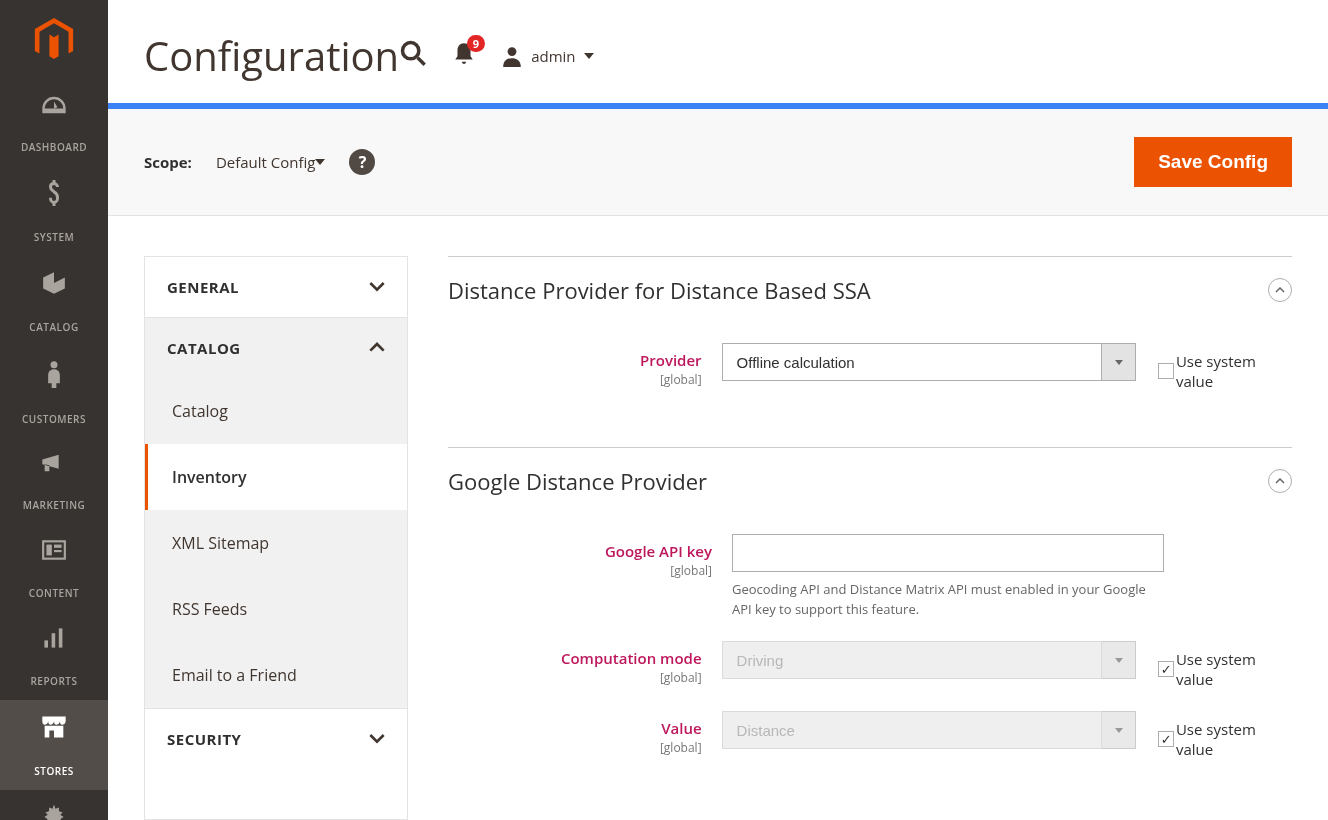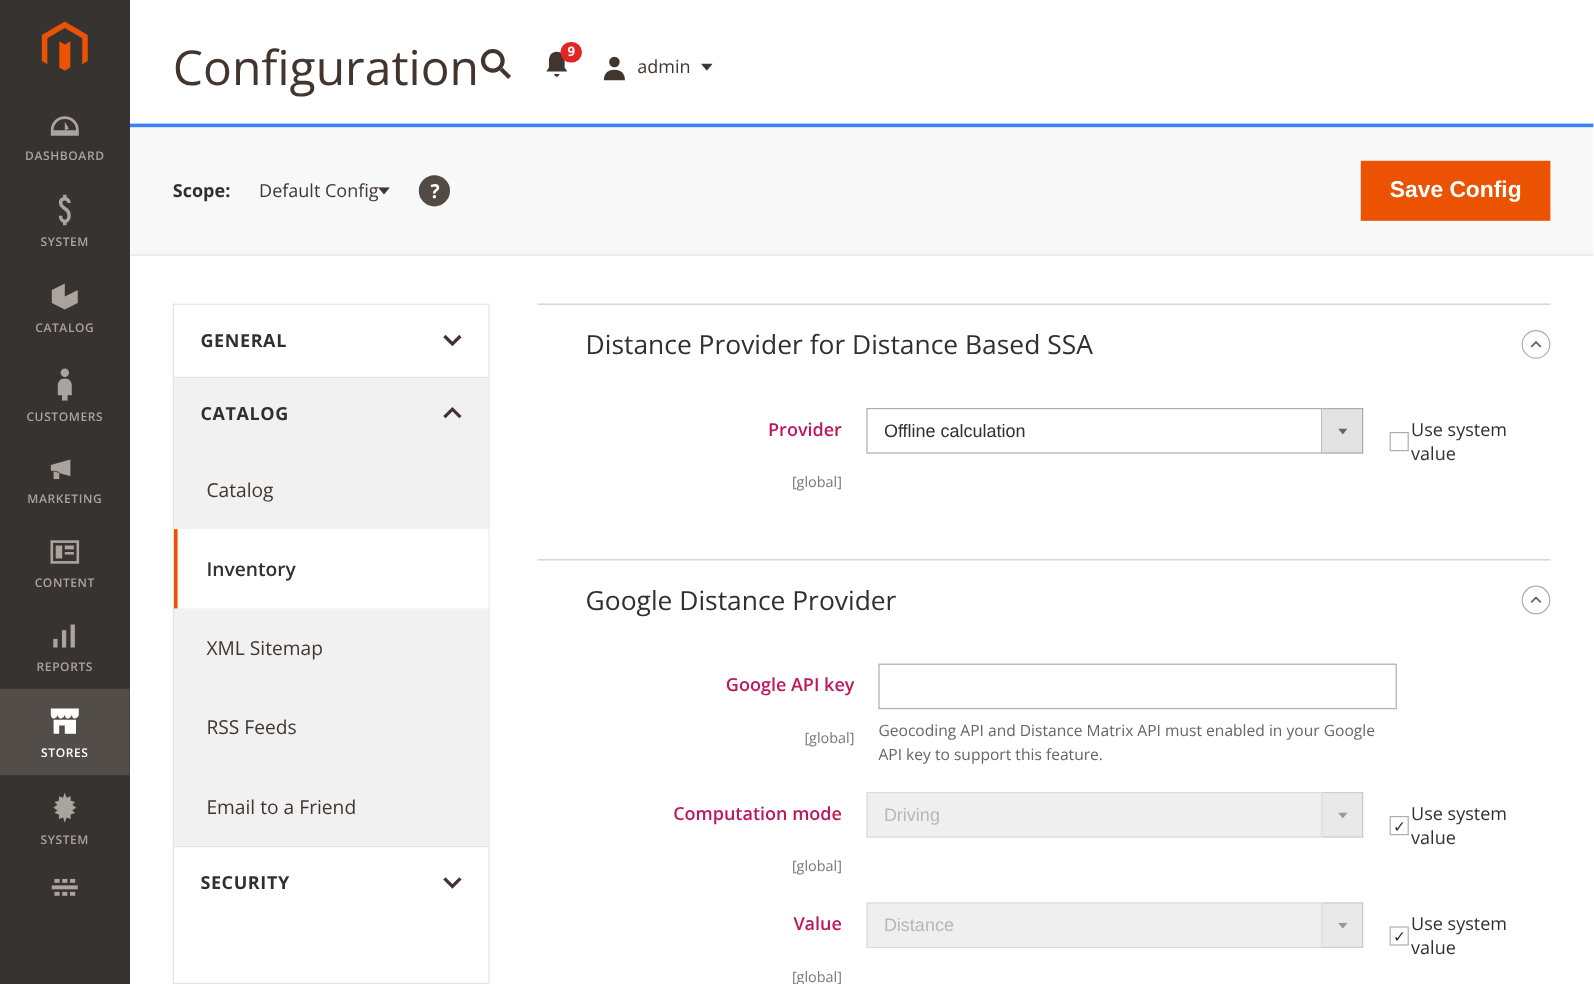--- a/index.html
+++ b/index.html
@@ -2,39 +2,39 @@
 <html><head>
 <meta charset="utf-8">
 <style>
 * { margin: 0; padding: 0; box-sizing: border-box; }
 body { font-family: 'Open Sans', Arial, sans-serif; background: #fff; color: #333; overflow: hidden; width: 1328px; height: 820px; }
 
 
 .sidebar { position: fixed; left: 0; top: 0; width: 108px; height: 100%; background: #373330; z-index: 10; }
 .logo { display: flex; justify-content: center; align-items: center; height: 80px; }
 .logo svg { width: 40px; height: 44px; }
-.nav-item { display: flex; flex-direction: column; align-items: center; justify-content: space-between; padding: 14px 0 12px; cursor: pointer; color: #aaa49e; }
+.nav-item { display: flex; flex-direction: column; align-items: center; justify-content: space-between; padding: 14px 0 12px; cursor: pointer; color: #aaa49e; gap: 18px; }
 .nav-item.active { background: #524d49; color: #fff; }
 .nav-item .icon { font-size: 24px; margin-bottom: 6px; fill: #aaa49e; }
 .nav-item.active .icon { fill: #fff; }
 .nav-item .label { font-size: 10px; letter-spacing: 0.5px; font-weight: 600; }
 
 
 .main { margin-left: 108px; height: 100%; display: flex; flex-direction: column; }
 
 
 .header { padding: 28px 36px 20px; display: flex; align-items: center; justify-content: flex-start; }
 .page-title { font-size: 40px; font-weight: 400; color: #41362f; }
 .header-actions { display: flex; align-items: center; gap: 26px; }
 .header-icon { cursor: pointer; position: relative; }
 .notif-badge { position: absolute; top: -6px; right: -10px; background: #e22626; color: #fff; border-radius: 10px; font-size: 11px; font-weight: 700; padding: 1px 6px; }
 .user-menu { display: flex; align-items: center; gap: 8px; cursor: pointer; color: #41362f; font-size: 15px; }
 
 
-.scope-bar { background: #f8f8f8; border-top: 3px solid #3b82f6; border-bottom: 1px solid #e3e3e3; padding: 28px 36px; display: flex; align-items: center; justify-content: space-between; }
+.scope-bar { background: #f8f8f8; border-top: 6px solid #3b82f6; border-bottom: 1px solid #e3e3e3; padding: 28px 36px; display: flex; align-items: center; justify-content: space-between; }
 .scope-left { display: flex; align-items: center; gap: 24px; }
 .scope-label { font-weight: 700; font-size: 15px; color: #303030; }
 .scope-select { display: flex; align-items: center; cursor: pointer; font-size: 15px; color: #41362f; }
 .help-icon { width: 26px; height: 26px; border-radius: 50%; background: #514943; color: #fff; display: flex; align-items: center; justify-content: center; font-weight: 700; font-size: 16px; cursor: pointer; }
 .save-btn { background: #eb5202; color: #fff; border: none; padding: 14px 24px; font-size: 19px; font-weight: 600; cursor: pointer; }
 
 
 .content { display: flex; flex: 1; padding: 40px 36px 0 36px; gap: 40px; overflow: hidden; }
 
 
@@ -44,27 +44,27 @@
 .config-group.expanded .config-group-header { background: #f1f1f1; }
 .chevron { width: 16px; height: 16px; }
 .config-items { background: #f1f1f1; }
 .config-item { padding: 22px 22px 22px 24px; cursor: pointer; font-size: 16px; color: #41362f; border-left: 3px solid transparent; }
 .config-item.active { border-left-color: #eb5202; background: #fff; font-weight: 600; color: #303030; }
 
 
 .form-panel { flex: 1; }
 .fieldset { border-top: 1px solid #ccc; margin-bottom: 4px; }
 .fieldset-header { padding: 18px 0; display: flex; justify-content: space-between; align-items: center; cursor: pointer; }
-.fieldset-title { font-size: 22px; color: #303030; font-weight: 400; margin-left: 40px; }
+.fieldset-title { font-size: 22px; color: #303030; font-weight: 400; }
 .collapse-toggle { width: 24px; height: 24px; border: 1px solid #adadad; border-radius: 50%; display: flex; align-items: center; justify-content: center; }
 .fieldset-body { padding: 20px 0 30px; }
 .field-row { display: flex; align-items: flex-start; margin-bottom: 22px; }
 .field-label { width: 284px; text-align: right; padding-right: 20px; padding-top: 6px; }
 .field-label .lbl { font-size: 15px; color: #be185d; font-weight: 600; }
-.field-label .scope { font-size: 12px; color: #777; display: block; margin-top: 25px; }
+.field-label .scope { font-size: 12px; color: #777; display: block; }
 .field-control { width: 432px; }
 .field-control select, .field-control input[type="text"] { width: 100%; height: 38px; border: 1px solid #adadad; padding: 0 14px; font-size: 15px; color: #303030; background: #fff; }
 .field-control select { appearance: none; background: #fff; cursor: pointer; }
 .field-control .select-wrap { position: relative; display: flex; }
 .select-arrow { width: 38px; height: 38px; border: 1px solid #adadad; border-left: none; background: #e3e3e3; display: flex; align-items: center; justify-content: center; pointer-events: none; }
 .field-control.disabled select, .field-control.disabled .select-arrow { background: #e9e9e9; color: #999; }
 .field-control.disabled select { border-color: #ccc; }
 .field-control.disabled .select-arrow { border-color: #ccc; }
 .field-note { font-size: 13px; color: #666; margin-top: 8px; line-height: 1.5; }
 .field-use { padding-left: 22px; padding-top: 8px; display: flex; align-items: center; gap: 2px; font-size: 15px; color: #303030; }

